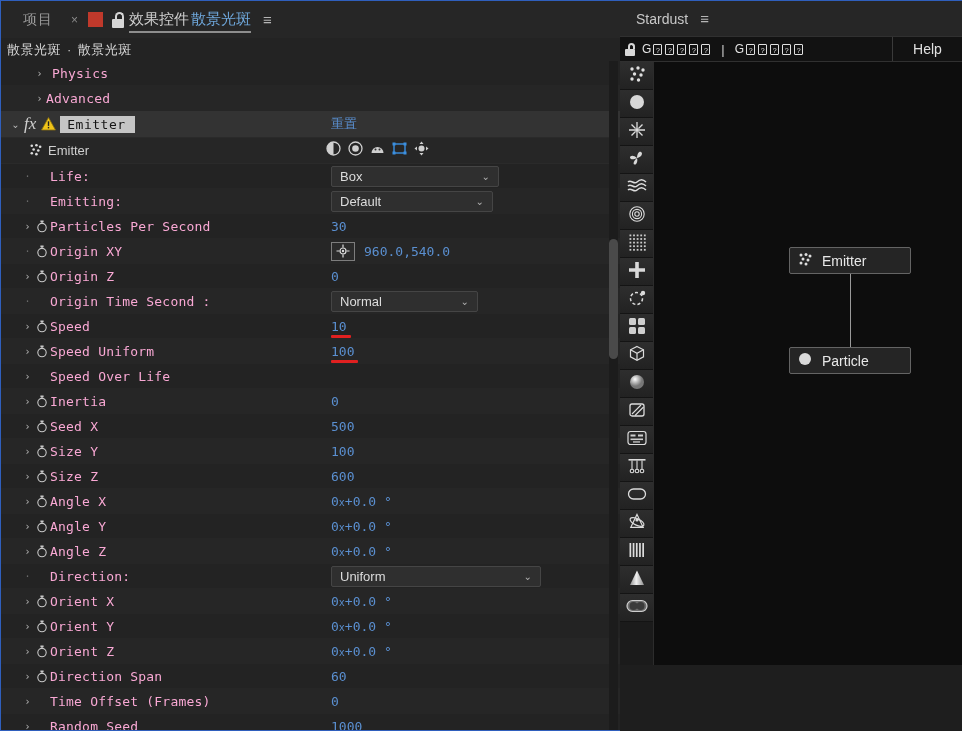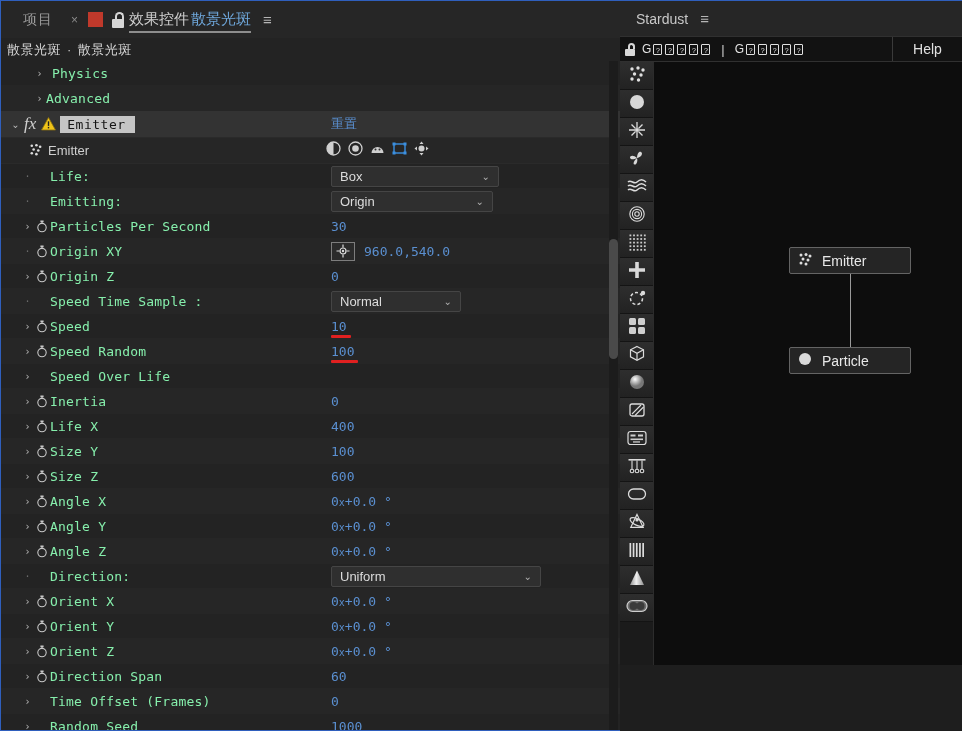--- a/index.html
+++ b/index.html
@@ -58,21 +58,21 @@
     position:relative; font-size:13px;
     font-family:"DejaVu Sans Mono","Liberation Mono",monospace;
     border-bottom:1px solid #262626;
   }
   .row.alt{ background:#262626; }
   .twirl{
     width:13px; text-align:center; color:#b9b9b9; font-size:10px; flex:0 0 13px;
   }
   .twirl.dot{ color:#6a6a6a; }
   .stopwatch{ flex:0 0 16px; display:flex; justify-content:center; align-items:center; }
-  .label{ color:#86efac; white-space:nowrap; letter-spacing:0.2px; }
+  .label{ color:#f9a8d4; white-space:nowrap; letter-spacing:0.2px; }
   .value{
     position:absolute; left:330px; color:#5a8fd0; font-size:13px;
     font-family:"DejaVu Sans Mono","Liberation Mono",monospace;
   }
   .value .sub{ color:#5a8fd0; font-size:10px; }
   .redline{
     position:absolute; height:3px; background:#e02020; border-radius:1px;
   }
   .select{
     position:absolute; left:330px; height:21px; background:#2f2f2f;
@@ -258,21 +258,21 @@
               <span>Box</span>
               <span class="chev">⌄</span>
             </span>
           </div>
           <div class="row alt">
             <span style="width:20px"></span>
             <span class="twirl dot">·</span>
             <span style="width:16px"></span>
             <span class="label">Emitting:</span>
             <span class="select" style="width:162px">
-              <span>Origin</span>
+              <span>Default</span>
               <span class="chev">⌄</span>
             </span>
           </div>
           <div class="row">
             <span style="width:20px"></span>
             <span class="twirl">›</span>
             <span class="stopwatch">
               <svg width="12" height="13" viewBox="0 0 12 13">
                 <circle cx="6" cy="7.6" r="4.2" fill="none" stroke="#c9c9c9" stroke-width="1.1"></circle>
                 <rect x="4.4" y="0.5" width="3.2" height="1.7" fill="#c9c9c9"></rect>
@@ -312,22 +312,22 @@
                 <rect x="5.4" y="2" width="1.2" height="1.5" fill="#c9c9c9"></rect>
               </svg>
             </span>
             <span class="label">Origin Z</span>
             <span class="value">0</span>
           </div>
           <div class="row alt">
             <span style="width:20px"></span>
             <span class="twirl dot">·</span>
             <span style="width:16px"></span>
-            <span class="label">Speed Time Sample :</span>
-            <span class="select" style="width:130px">
+            <span class="label">Origin Time Second :</span>
+            <span class="select" style="width:147px">
               <span>Normal</span>
               <span class="chev">⌄</span>
             </span>
           </div>
           <div class="row">
             <span style="width:20px"></span>
             <span class="twirl">›</span>
             <span class="stopwatch">
               <svg width="12" height="13" viewBox="0 0 12 13">
                 <circle cx="6" cy="7.6" r="4.2" fill="none" stroke="#c9c9c9" stroke-width="1.1"></circle>
@@ -342,21 +342,21 @@
           <div class="row alt">
             <span style="width:20px"></span>
             <span class="twirl">›</span>
             <span class="stopwatch">
               <svg width="12" height="13" viewBox="0 0 12 13">
                 <circle cx="6" cy="7.6" r="4.2" fill="none" stroke="#c9c9c9" stroke-width="1.1"></circle>
                 <rect x="4.4" y="0.5" width="3.2" height="1.7" fill="#c9c9c9"></rect>
                 <rect x="5.4" y="2" width="1.2" height="1.5" fill="#c9c9c9"></rect>
               </svg>
             </span>
-            <span class="label">Speed Random</span>
+            <span class="label">Speed Uniform</span>
             <span class="value">100</span>
             <span class="redline" style="left:330px;top:21px;width:27px"></span>
           </div>
           <div class="row">
             <span style="width:20px"></span>
             <span class="twirl">›</span>
             <span style="width:16px"></span>
             <span class="label">Speed Over Life</span>
           </div>
           <div class="row alt">
@@ -375,22 +375,22 @@
           <div class="row">
             <span style="width:20px"></span>
             <span class="twirl">›</span>
             <span class="stopwatch">
               <svg width="12" height="13" viewBox="0 0 12 13">
                 <circle cx="6" cy="7.6" r="4.2" fill="none" stroke="#c9c9c9" stroke-width="1.1"></circle>
                 <rect x="4.4" y="0.5" width="3.2" height="1.7" fill="#c9c9c9"></rect>
                 <rect x="5.4" y="2" width="1.2" height="1.5" fill="#c9c9c9"></rect>
               </svg>
             </span>
-            <span class="label">Life X</span>
-            <span class="value">400</span>
+            <span class="label">Seed X</span>
+            <span class="value">500</span>
           </div>
           <div class="row alt">
             <span style="width:20px"></span>
             <span class="twirl">›</span>
             <span class="stopwatch">
               <svg width="12" height="13" viewBox="0 0 12 13">
                 <circle cx="6" cy="7.6" r="4.2" fill="none" stroke="#c9c9c9" stroke-width="1.1"></circle>
                 <rect x="4.4" y="0.5" width="3.2" height="1.7" fill="#c9c9c9"></rect>
                 <rect x="5.4" y="2" width="1.2" height="1.5" fill="#c9c9c9"></rect>
               </svg>

